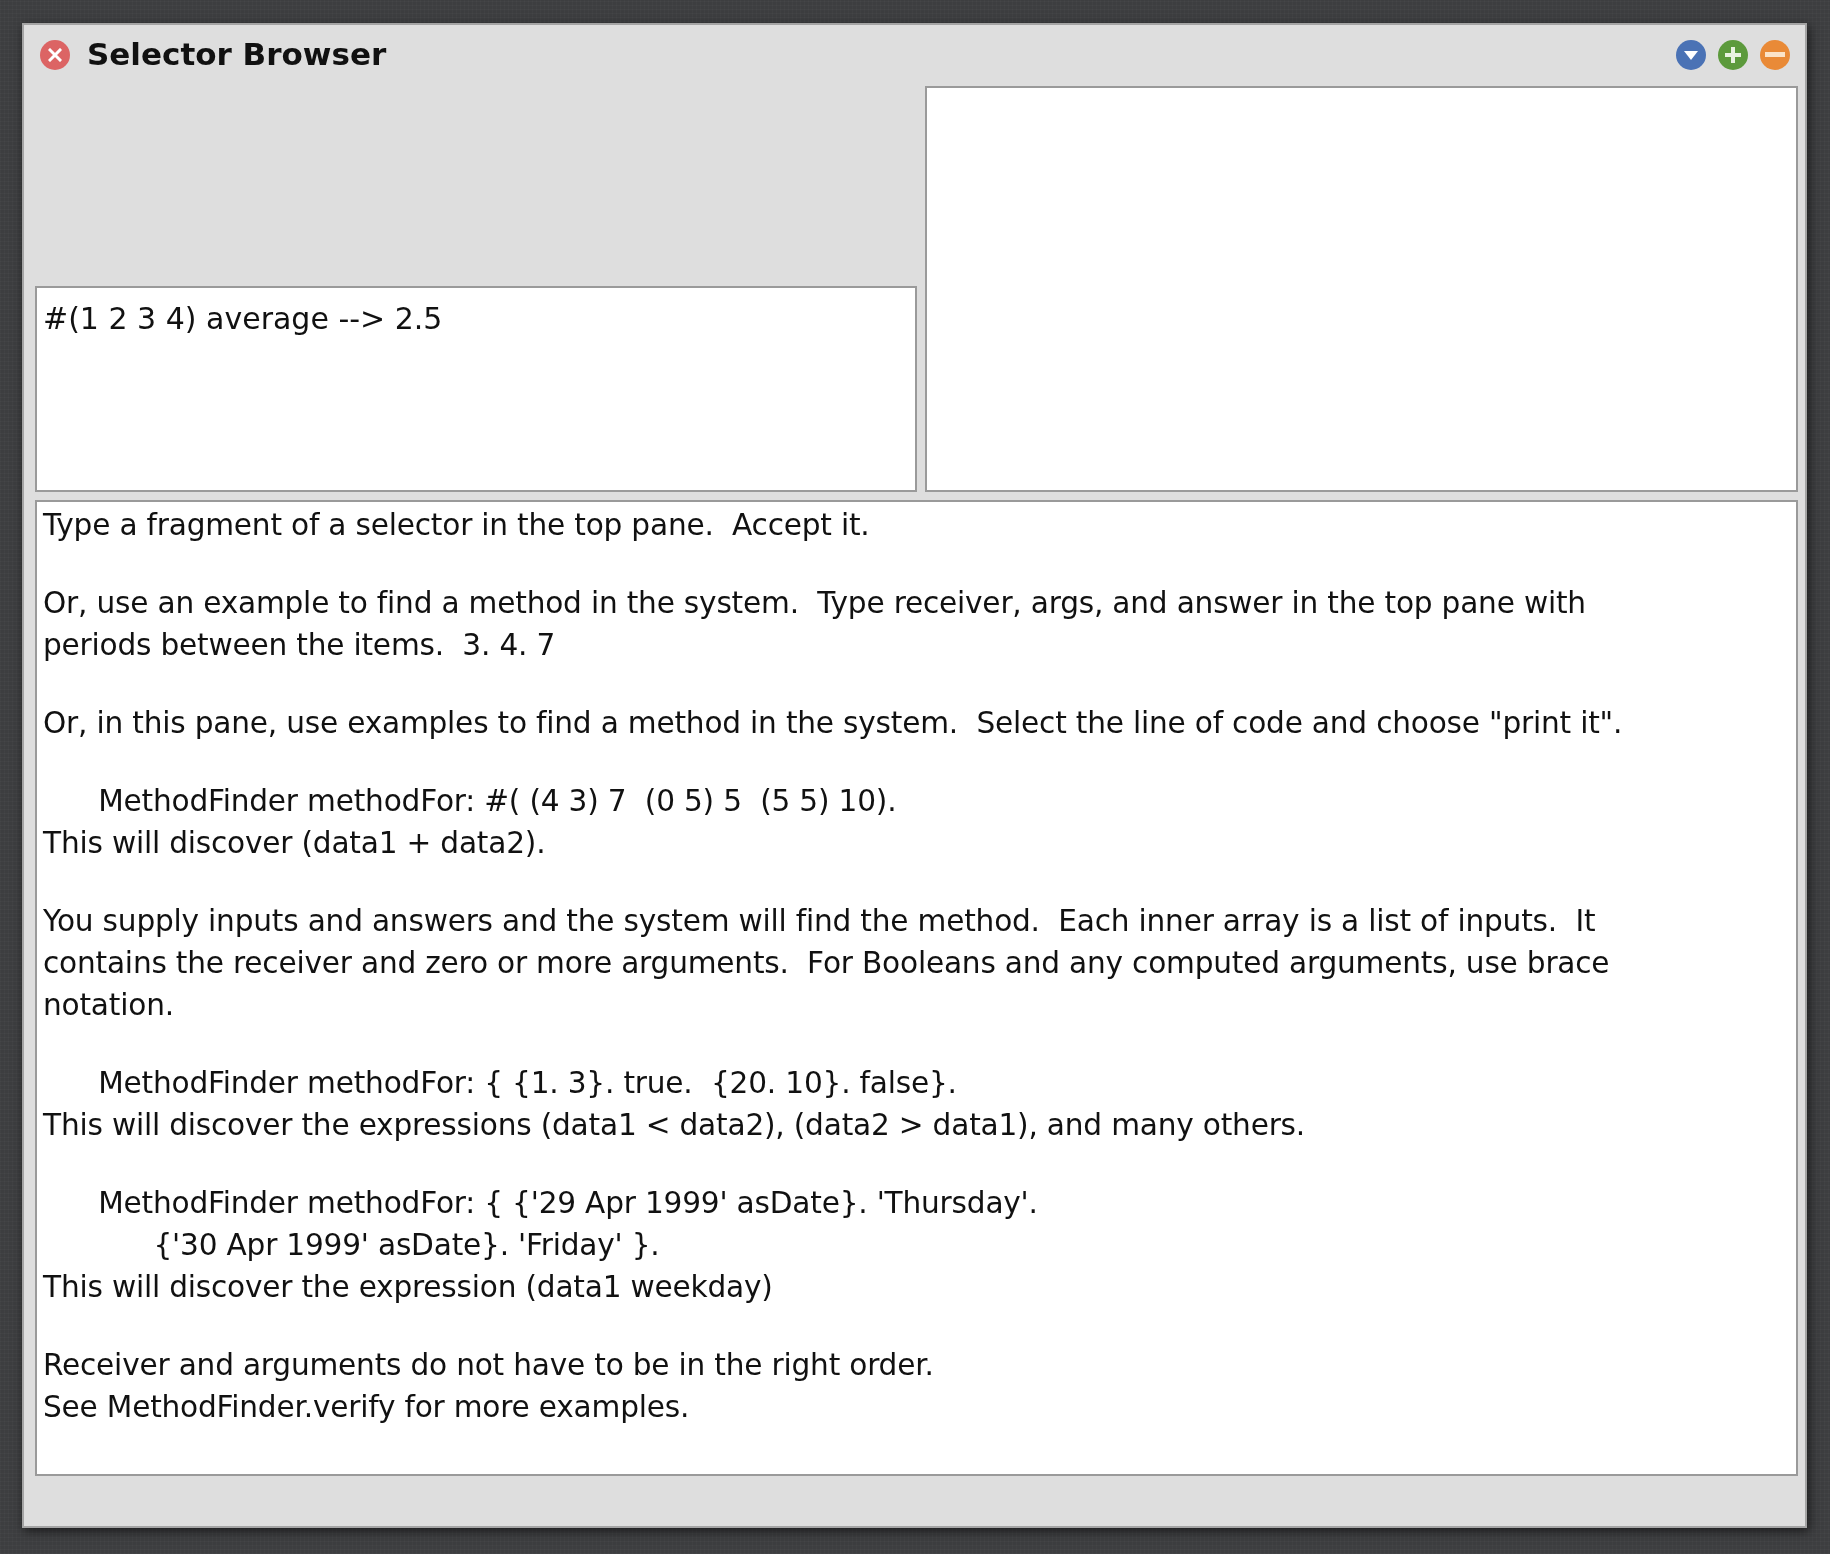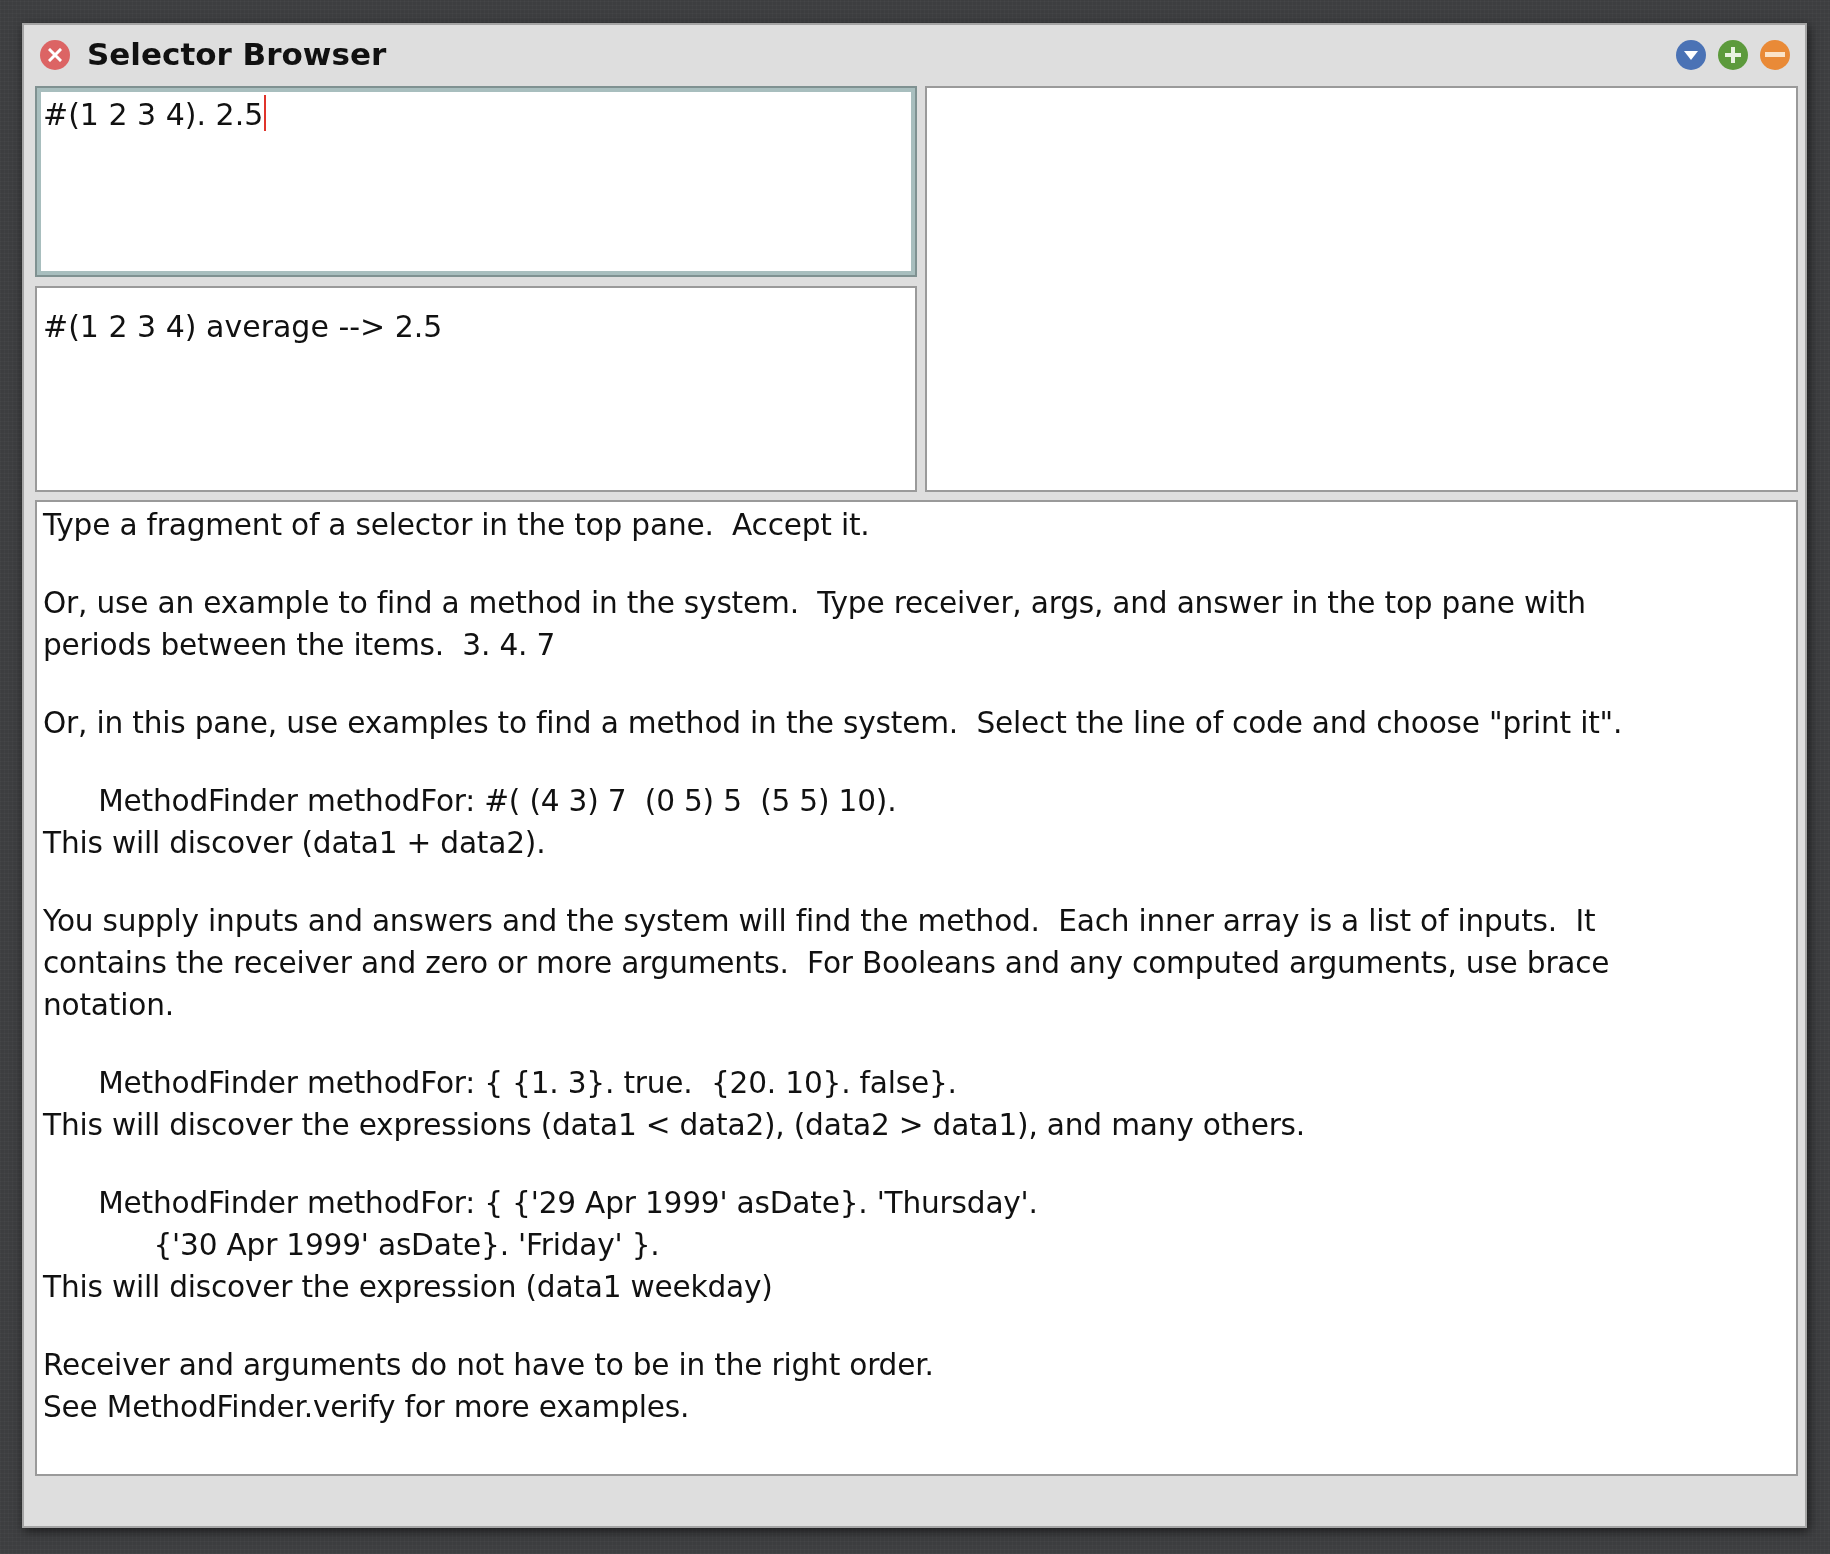--- a/index.html
+++ b/index.html
@@ -29,21 +29,21 @@
   .menu-btn { left:1652px; background:#4a72b5; }
   .expand-btn { left:1694px; background:#5c9a3c; }
   .collapse-btn { left:1736px; background:#e98a37; }
   .pane {
     position:absolute; background:#fff; box-sizing:border-box;
     border:2px solid #9a9a9a; overflow:hidden;
   }
   .pane.focused { border:6px solid #a8bebe; outline:2px solid #7f9191; outline-offset:-2px; }
   .pane-text {
     font-size:30px; color:#111; line-height:42px; white-space:pre;
-    padding:18px 0 0 6px;
+    padding:10px 0 0 6px;
   }
   .pane.focused .pane-text { padding:2px 0 0 2px; }
   .caret { display:inline-block; width:2px; height:36px; background:#e0342b; vertical-align:-6px; margin-left:1px; }
   .help-text {
     font-size:29.6px; color:#111; line-height:42px; white-space:pre-wrap;
     padding:2px 0 0 6px; letter-spacing:-0.2px;
   }
 </style>
 </head>
 <body>
@@ -66,23 +66,20 @@
         <path d="M9 1 V17 M1 9 H17" stroke="#e8f2e0" stroke-width="4"></path>
       </svg>
     </div>
     <div class="circle-btn collapse-btn">
       <svg width="20" height="6" viewBox="0 0 20 6">
         <rect x="0" y="0" width="20" height="5" fill="#fbe3c8"></rect>
       </svg>
     </div>
   </div>
 
-  <div class="pane focused" style="left:11px; top:61px; width:882px; height:191px;">
-    <div class="pane-text"><span>#(1 2 3 4). 2.5</span><span class="caret"></span></div>
-  </div>
 
   <div class="pane" style="left:11px; top:261px; width:882px; height:206px;">
     <div class="pane-text">#(1 2 3 4) average --&gt; 2.5</div>
   </div>
 
   <div class="pane" style="left:901px; top:61px; width:873px; height:406px;">
   </div>
 
   <div class="pane" style="left:11px; top:475px; width:1763px; height:976px;">
     <div class="help-text" id="help-text"><div style="white-space: pre; min-height: 36px;">Type a fragment of a selector in the top pane.  Accept it.</div><div style="white-space: pre; min-height: 36px;"></div><div style="white-space: pre; min-height: 36px;">Or, use an example to find a method in the system.  Type receiver, args, and answer in the top pane with</div><div style="white-space: pre; min-height: 36px;">periods between the items.  3. 4. 7</div><div style="white-space: pre; min-height: 36px;"></div><div style="white-space: pre; min-height: 36px;">Or, in this pane, use examples to find a method in the system.  Select the line of code and choose "print it".</div><div style="white-space: pre; min-height: 36px;"></div><div style="white-space: pre; min-height: 36px;">      MethodFinder methodFor: #( (4 3) 7  (0 5) 5  (5 5) 10).</div><div style="white-space: pre; min-height: 36px;">This will discover (data1 + data2).</div><div style="white-space: pre; min-height: 36px;"></div><div style="white-space: pre; min-height: 36px;">You supply inputs and answers and the system will find the method.  Each inner array is a list of inputs.  It</div><div style="white-space: pre; min-height: 36px;">contains the receiver and zero or more arguments.  For Booleans and any computed arguments, use brace</div><div style="white-space: pre; min-height: 36px;">notation.</div><div style="white-space: pre; min-height: 36px;"></div><div style="white-space: pre; min-height: 36px;">      MethodFinder methodFor: { {1. 3}. true.  {20. 10}. false}.</div><div style="white-space: pre; min-height: 36px;">This will discover the expressions (data1 &lt; data2), (data2 &gt; data1), and many others.</div><div style="white-space: pre; min-height: 36px;"></div><div style="white-space: pre; min-height: 36px;">      MethodFinder methodFor: { {'29 Apr 1999' asDate}. 'Thursday'.</div><div style="white-space: pre; min-height: 36px;">            {'30 Apr 1999' asDate}. 'Friday' }.</div><div style="white-space: pre; min-height: 36px;">This will discover the expression (data1 weekday)</div><div style="white-space: pre; min-height: 36px;"></div><div style="white-space: pre; min-height: 36px;">Receiver and arguments do not have to be in the right order.</div><div style="white-space: pre; min-height: 36px;">See MethodFinder.verify for more examples.</div></div>

